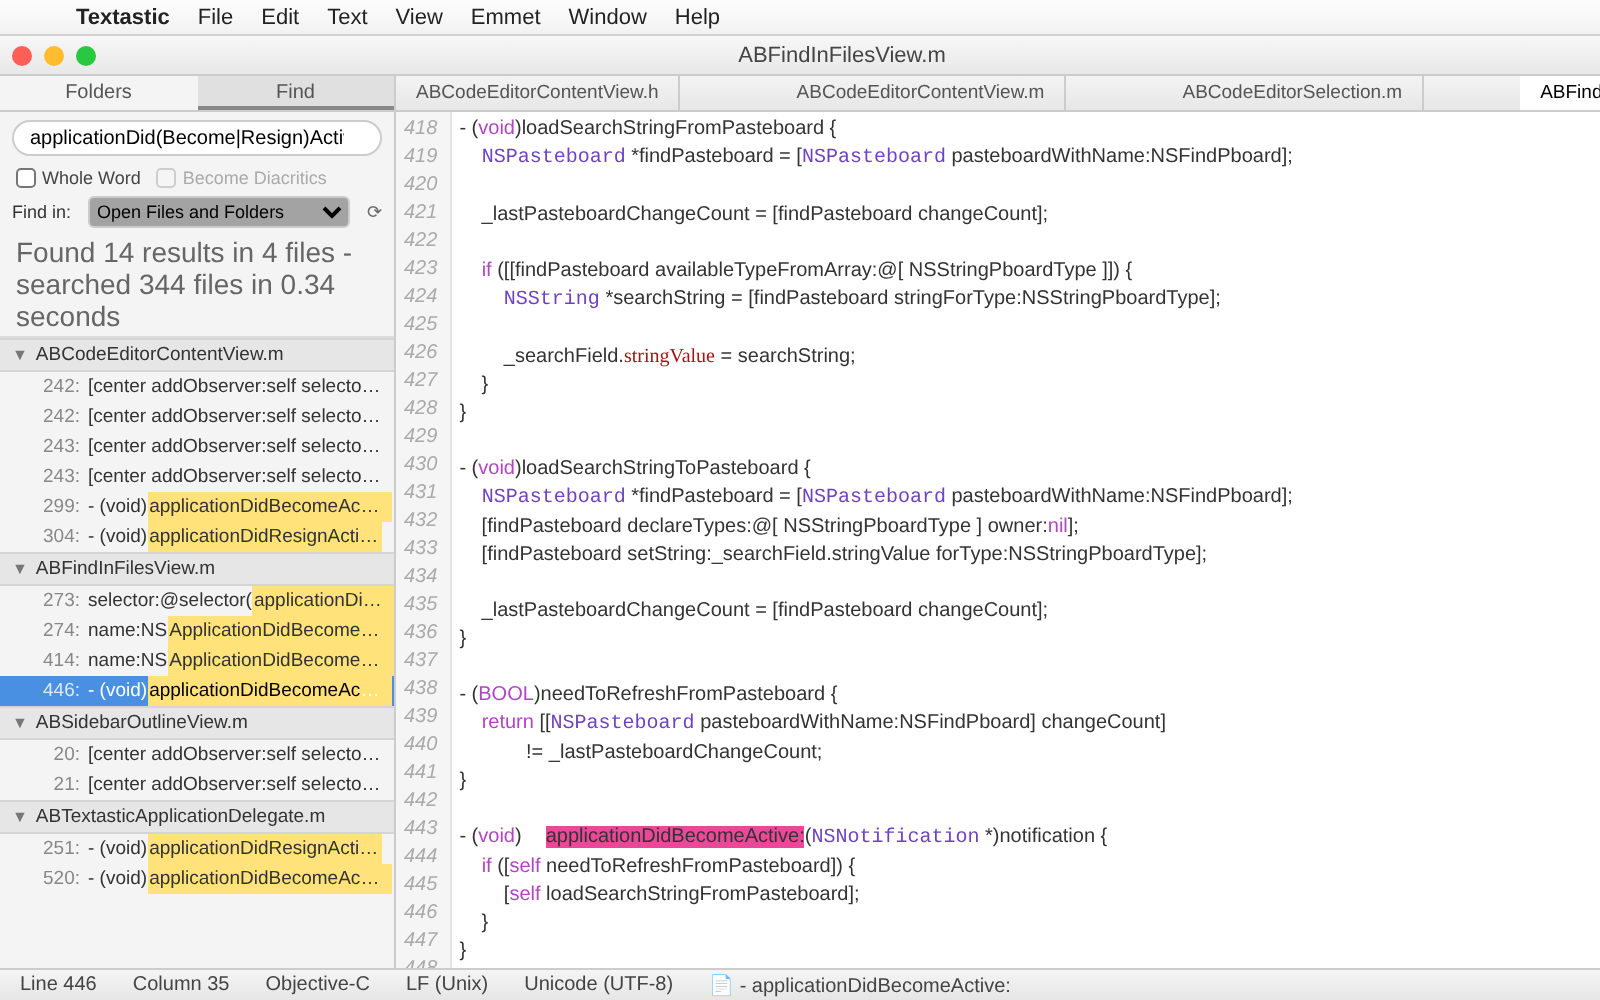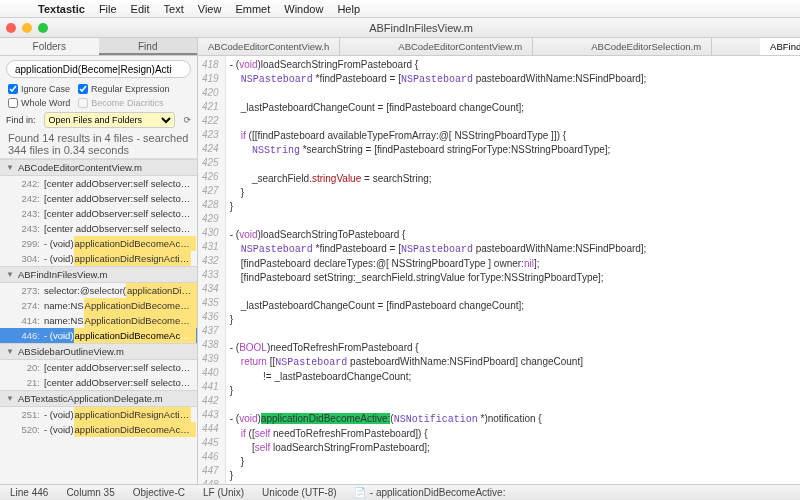--- a/index.html
+++ b/index.html
@@ -15,41 +15,41 @@
 .sidebar { width:198px; background:#f4f4f4; border-right:1px solid #ccc; display:flex; flex-direction:column; }
 .side-tabs { display:flex; height:18px; border-bottom:1px solid #ccc; }
 .side-tabs div { flex:1; text-align:center; font-size:10px; line-height:18px; color:#555; }
 .side-tabs .active { background:#e0e0e0; border-bottom:2px solid #888; }
 .searchbox { padding:4px 6px; }
 .searchbox input { width:100%; height:18px; border:1px solid #ccc; border-radius:9px; padding:0 18px 0 8px; font-size:10px; background:#fff; }
 .checks { display:flex; gap:8px; padding:2px 8px; font-size:9px; color:#444; flex-wrap:wrap; }
 .checks label { display:flex; align-items:center; gap:3px; }
 .checks input { width:10px; height:10px; }
 .findin { display:flex; align-items:center; gap:8px; padding:2px 6px; font-size:9px; }
-.findin select { flex:1; font-size:9px; height:16px; border:1px solid #ccc; border-radius:3px; background:#fef9c3; }
-.status { padding:2px 8px; font-size:11px; color:#666; border-bottom:1px solid #ddd; }
+.findin select { flex:1; font-size:9px; height:16px; border:1px solid #ccc; border-radius:3px; background:#a3a3a3; }
+.status { padding:2px 8px; font-size:14px; color:#666; border-bottom:1px solid #ddd; }
 .results { flex:1; overflow:auto; font-size:9.5px; }
 .filehdr { background:#e6e6e6; padding:2px 6px; display:flex; align-items:center; gap:4px; color:#333; border-top:1px solid #d5d5d5; border-bottom:1px solid #d5d5d5; }
 .filehdr .disc { color:#777; font-size:8px; }
 .resrow { padding:2px 6px 2px 16px; color:#333; white-space:nowrap; overflow:hidden; text-overflow:ellipsis; cursor:pointer; }
 .resrow .ln { color:#888; display:inline-block; width:24px; text-align:right; margin-right:4px; }
 .resrow .hl { background:#ffe27a; border-radius:2px; padding:6px 1px; }
 .resrow.sel { background:#4a90e2; color:#fff; }
 .resrow.sel .ln { color:#dbe9fb; }
 .resrow.sel .hl { background:#ffe27a; color:#000; }
 .editor { flex:1; display:flex; flex-direction:column; background:#fff; }
 .edtabs { height:18px; display:flex; background:linear-gradient(#f3f3f3,#e7e7e7); border-bottom:1px solid #ccc; font-size:9.5px;gap:48px; }
 .edtabs div { padding:0 10px; line-height:18px; border-right:1px solid #ccc; color:#555; }
 .edtabs .active { background:#fff; color:#000; }
 .codearea { flex:1; overflow:auto; display:flex; font-family:Menlo,Consolas,monospace; font-size:10px; line-height:14px; }
 .gutter { background:#f5f5f5; color:#aaa; text-align:center; padding:2px 6px 2px 4px; border-right:1px solid #e3e3e3; user-select:none;font-style:italic; }
 .code { padding:2px 4px; white-space:pre; color:#333; }
 .kw { color:#b146c2; } .type { color:#6f42c1;font-family:Liberation Mono, monospace; }
-.sel-code { background:#22c55e; }
-.name { color:#a31515; }
+.sel-code { background:#ec4899;margin-left:12px; }
+.name { color:#a31515;font-family:Liberation Serif, serif; }
 .statusbar { height:16px; background:linear-gradient(#f5f5f5,#e6e6e6); border-top:1px solid #ccc; display:flex; align-items:center; font-size:10px; color:#444; padding:0 6px; gap:10px; }
 .statusbar .seg { padding:0 4px; }
 .statusbar .spacer { flex:1; }
 </style>
 </head>
 <body>
 
 <div class="menubar">
   <span class="apple"></span>
   <span style="font-weight:600">Textastic</span>
@@ -72,30 +72,20 @@
 </div>
 
 <div class="main">
   <div class="sidebar">
     <div class="side-tabs">
       <div>Folders</div>
       <div class="active">Find</div>
     </div>
     <div class="searchbox">
       <input type="text" value="applicationDid(Become|Resign)Active" style="">
-    </div>
-    <div class="checks">
-      <label>
-          <input type="checkbox" checked="" style="">
-          <span>Ignore Case</span>
-        </label>
-      <label>
-          <input type="checkbox" checked="" style="">
-          <span>Regular Expression</span>
-        </label>
     </div>
     <div class="checks">
       <label>
           <input type="checkbox" style="">
           <span>Whole Word</span>
         </label>
       <label style="color:#aaa">
           <input type="checkbox" disabled="" style="">
           <span>Become Diacritics</span>
         </label>

